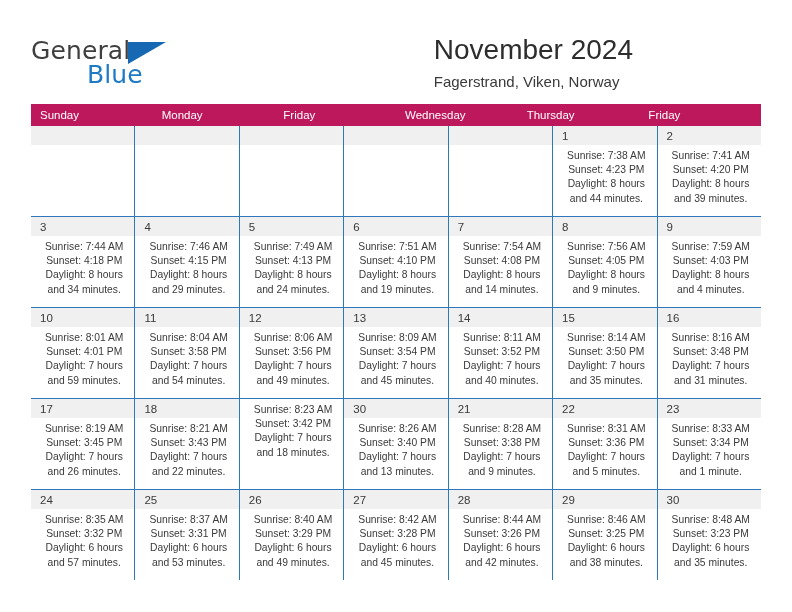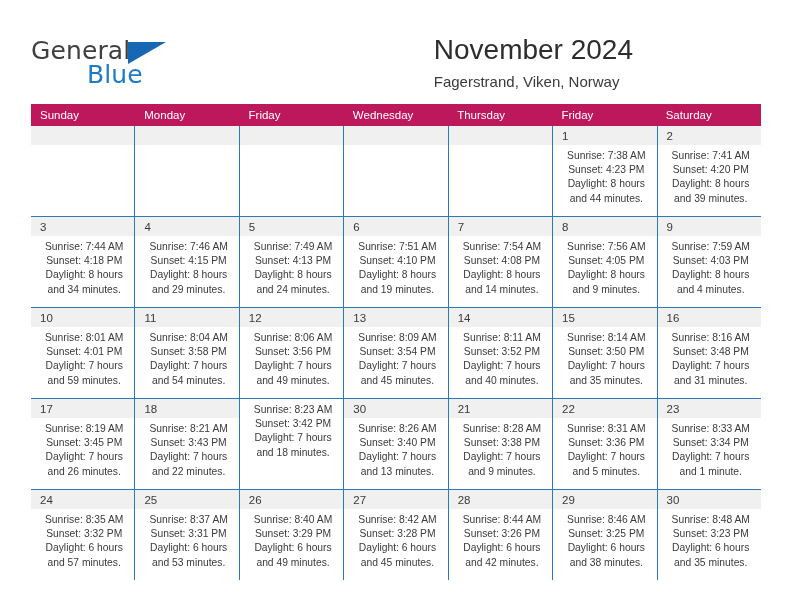--- a/index.html
+++ b/index.html
@@ -172,21 +172,20 @@
   </div>
 
   <div class="calendar">
     <div class="dow-row">
       <div class="dow">Sunday</div>
       <div class="dow">Monday</div>
       <div class="dow">Friday</div>
       <div class="dow">Wednesday</div>
       <div class="dow">Thursday</div>
       <div class="dow">Friday</div>
-      <div class="dow">Saturday</div>
     </div>
 
     <div id="weeks-container">
         <div class="week">
           <div class="cell empty">
             <div class="daynum-band"><span class="daynum"></span></div>
           </div>
           <div class="cell sep empty">
             <div class="daynum-band"><span class="daynum"></span></div>
           </div>

